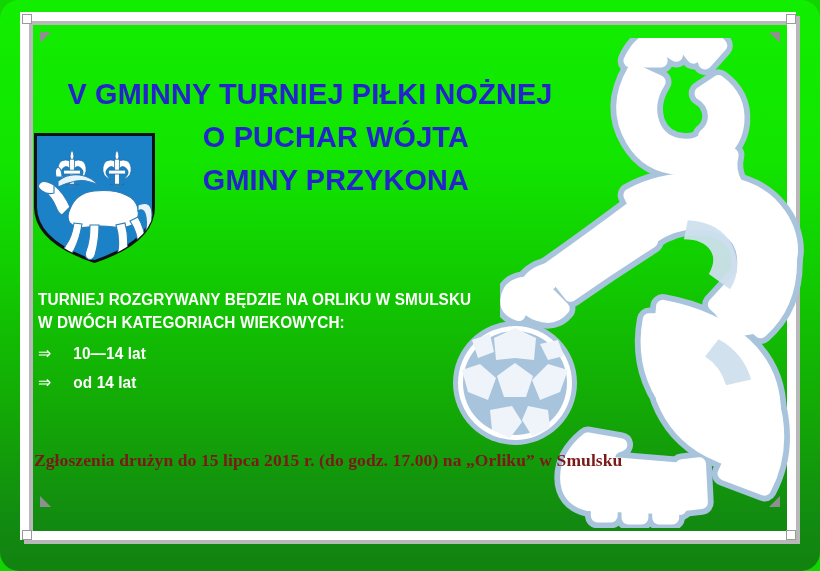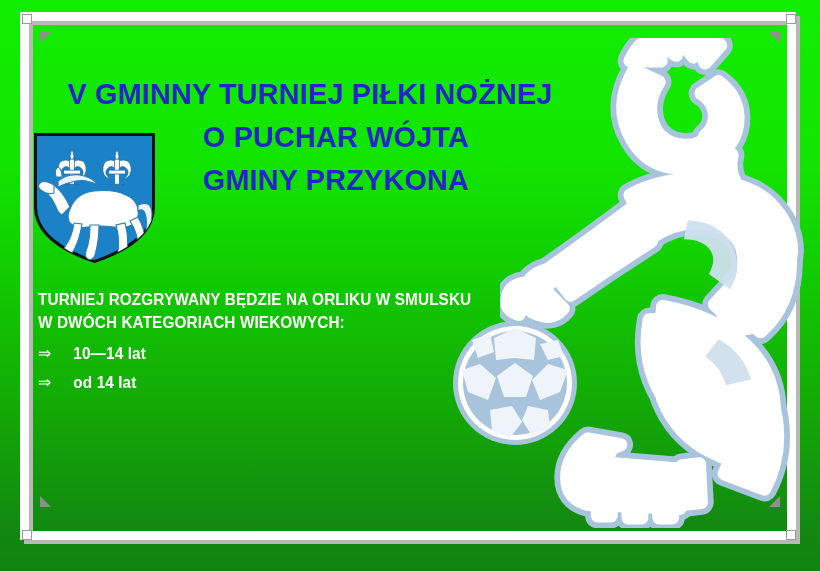--- a/index.html
+++ b/index.html
@@ -14,20 +14,21 @@
     font-family: "Liberation Sans", sans-serif;
   }
 
   
   .poster {
     position: relative;
     width: 820px;
     height: 571px;
     background: linear-gradient(to bottom, #11ee00 0%, #12e500 28%, #11cc00 48%, #13a806 72%, #128911 92%, #11830f 100%);
     overflow: hidden;
+    border-radius: 19px;
   }
 
   
   .frame-shadow {
     position: absolute;
     left: 24px;
     top: 16px;
     width: 776px;
     height: 528px;
     border: 9px solid #b8b8b8;
@@ -312,20 +313,21 @@
     <ul class="bullets">
       <li>
         <span class="arrow">⇒</span><span>10—14 lat</span>
       </li>
       <li>
         <span class="arrow">⇒</span><span>od 14 lat</span>
       </li>
     </ul>
   </div>
 
+  <div class="footer-line">Zgłoszenia drużyn do 15 lipca 2015 r. (do godz. 17.00) na „Orliku” w Smulsku</div>
 
   <div class="frame-shadow"></div>
   <div class="frame-white"></div>
 
   <div class="handle-tick tl"></div>
   <div class="handle-tick tr"></div>
   <div class="handle-tick bl"></div>
   <div class="handle-tick br"></div>
 
   <div class="handle tl"></div>

